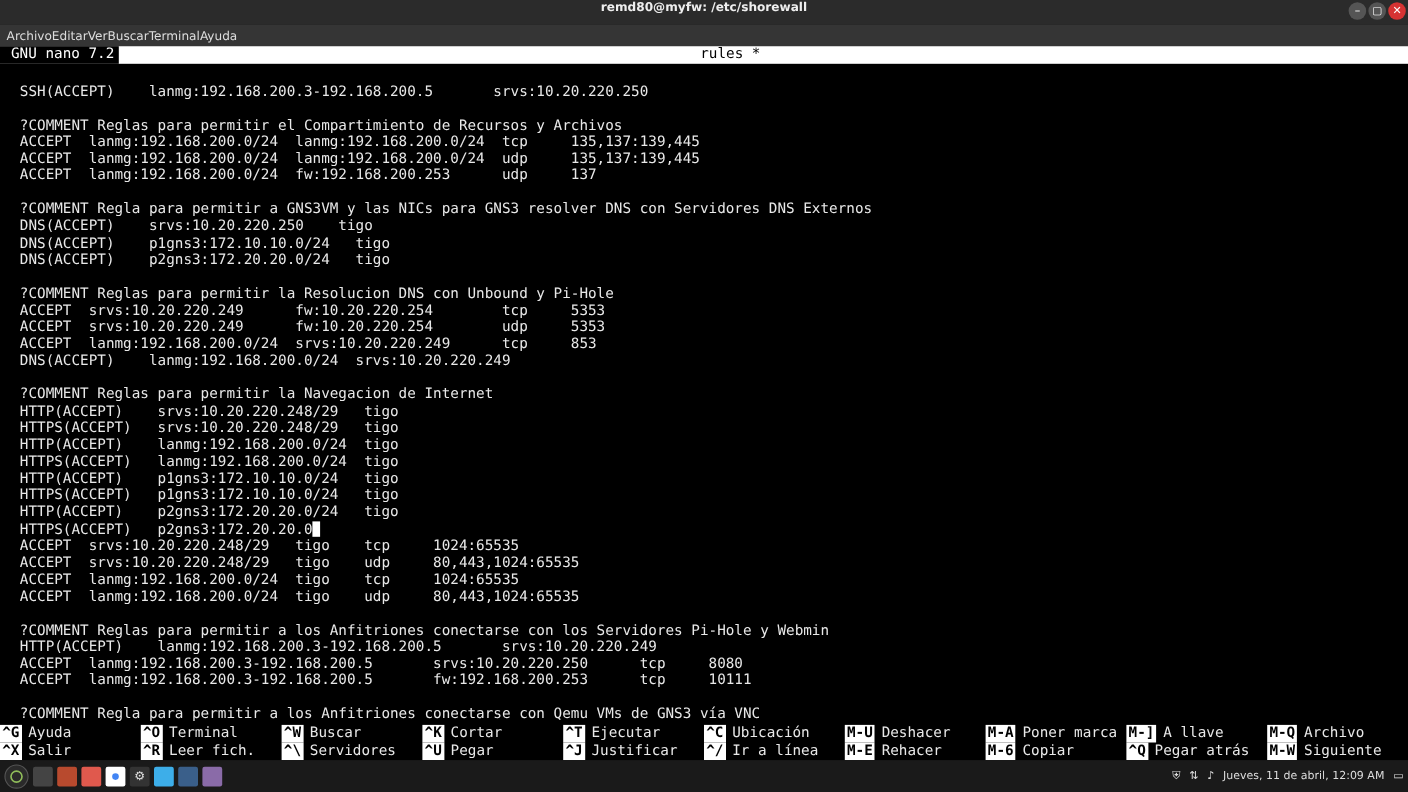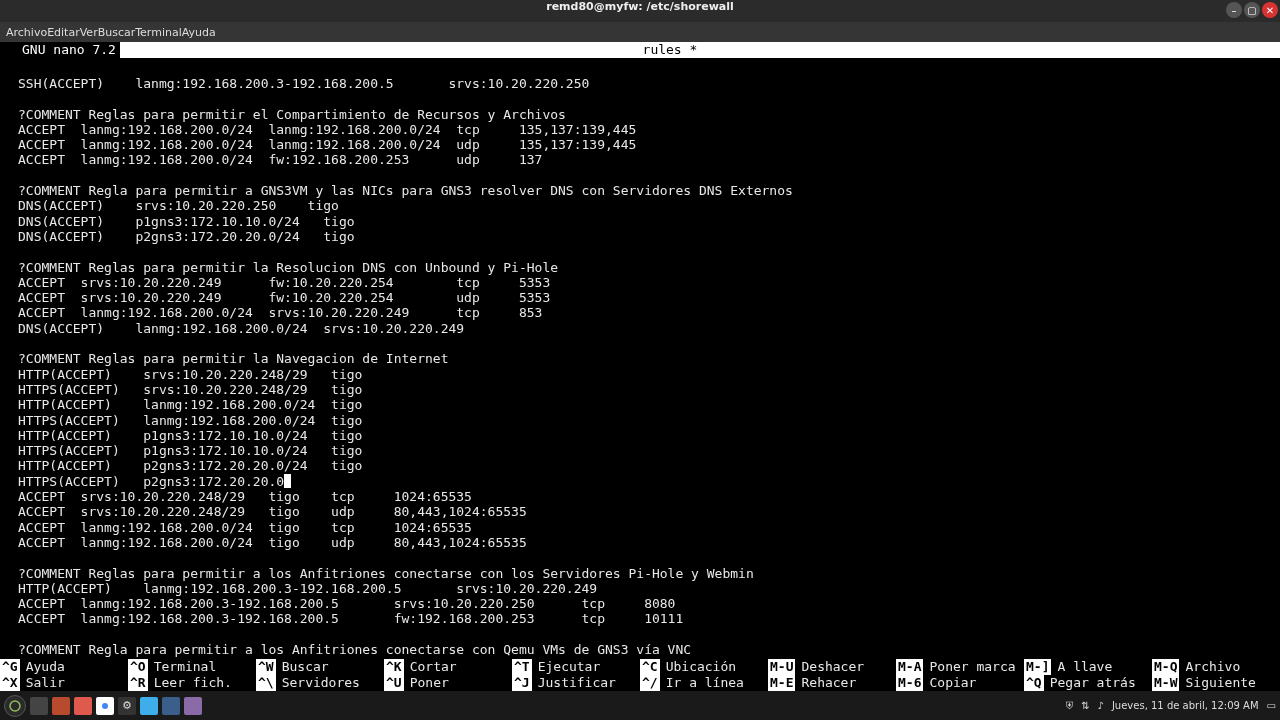--- a/index.html
+++ b/index.html
@@ -60,21 +60,21 @@
   color: #000;
   height: 16px;
   display: flex;
   align-items: center;
   font-size: 13px;
   line-height: 16px;
 }
 .editor-header .name {
   background: #000;
   color: #fff;
-  padding: 0 4px 0 22px;
+  padding: 0 4px 0 10px;
 }
 .editor-header .file {
   flex: 1;
   text-align: center;
   padding-right: 60px;
 }
 .editor-body {
   color: #e8e8e8;
   white-space: pre;
   line-height: 15.3px;
@@ -228,21 +228,21 @@
     <div class="sc">
       <span class="key">^R</span>
       <span>Leer fich.</span>
     </div>
     <div class="sc">
       <span class="key">^\</span>
       <span>Servidores</span>
     </div>
     <div class="sc">
       <span class="key">^U</span>
-      <span>Poner</span>
+      <span>Pegar</span>
     </div>
     <div class="sc">
       <span class="key">^J</span>
       <span>Justificar</span>
     </div>
     <div class="sc">
       <span class="key">^/</span>
       <span>Ir a línea</span>
     </div>
     <div class="sc">

